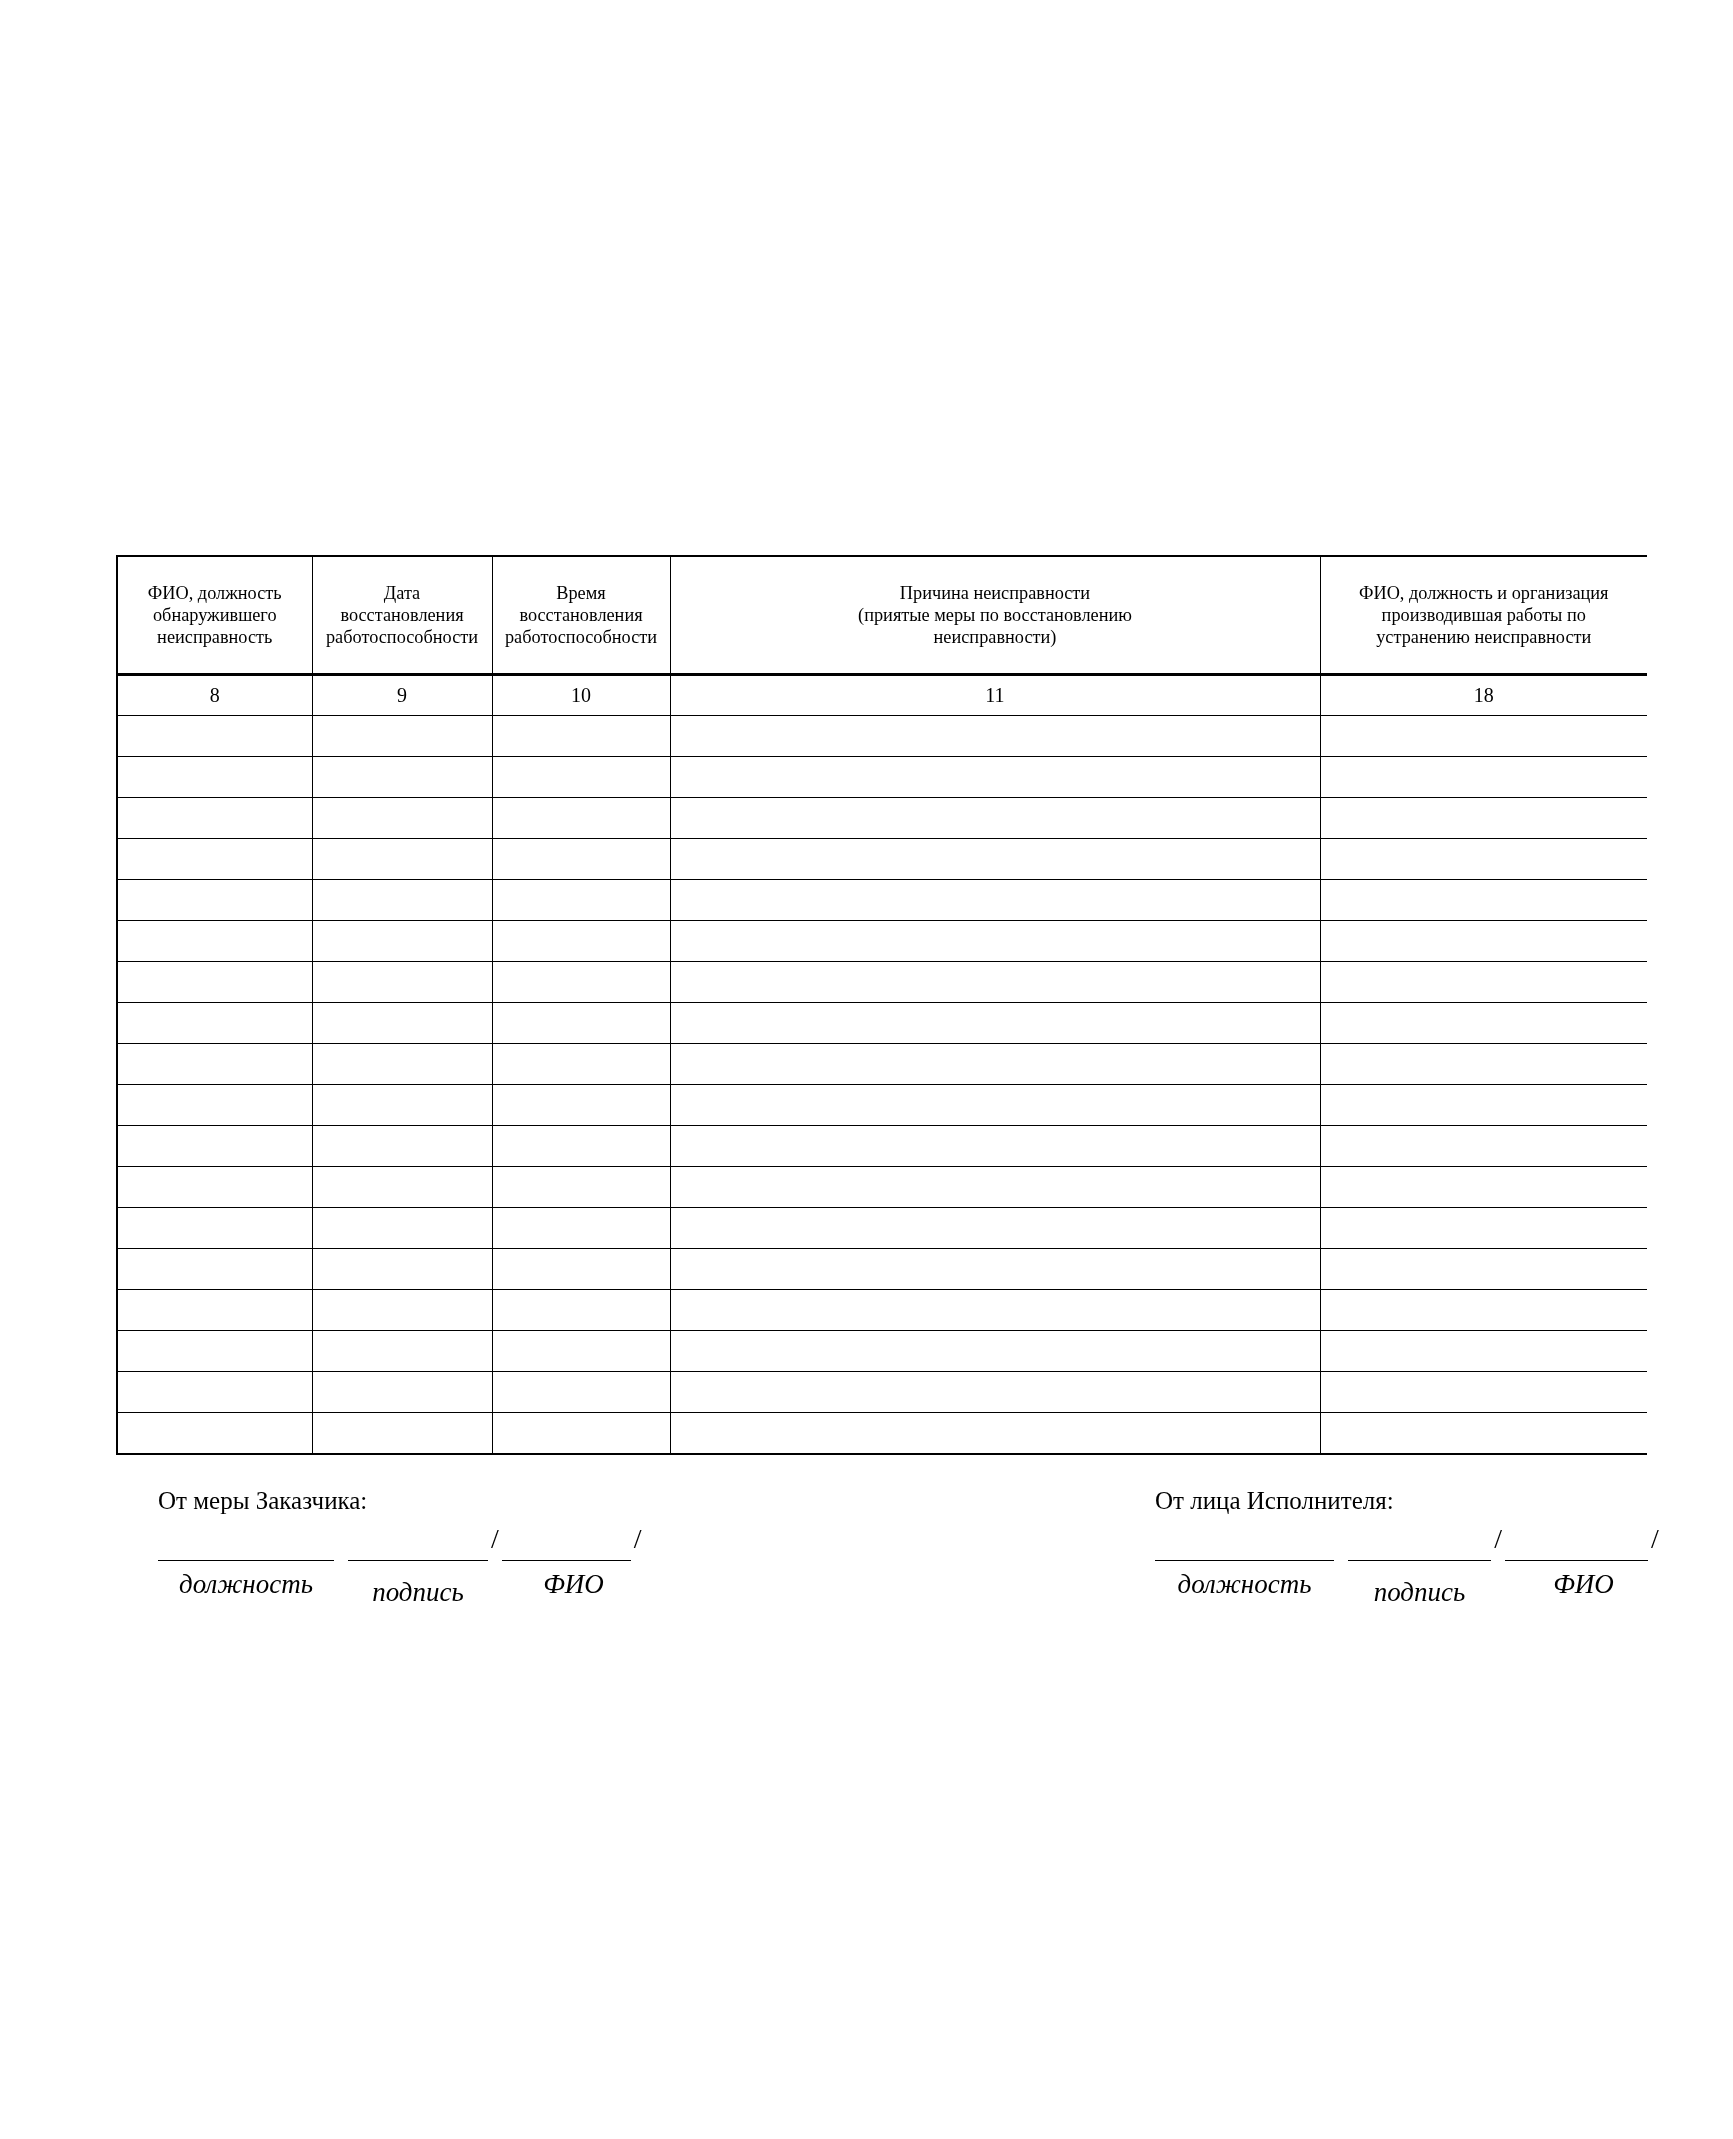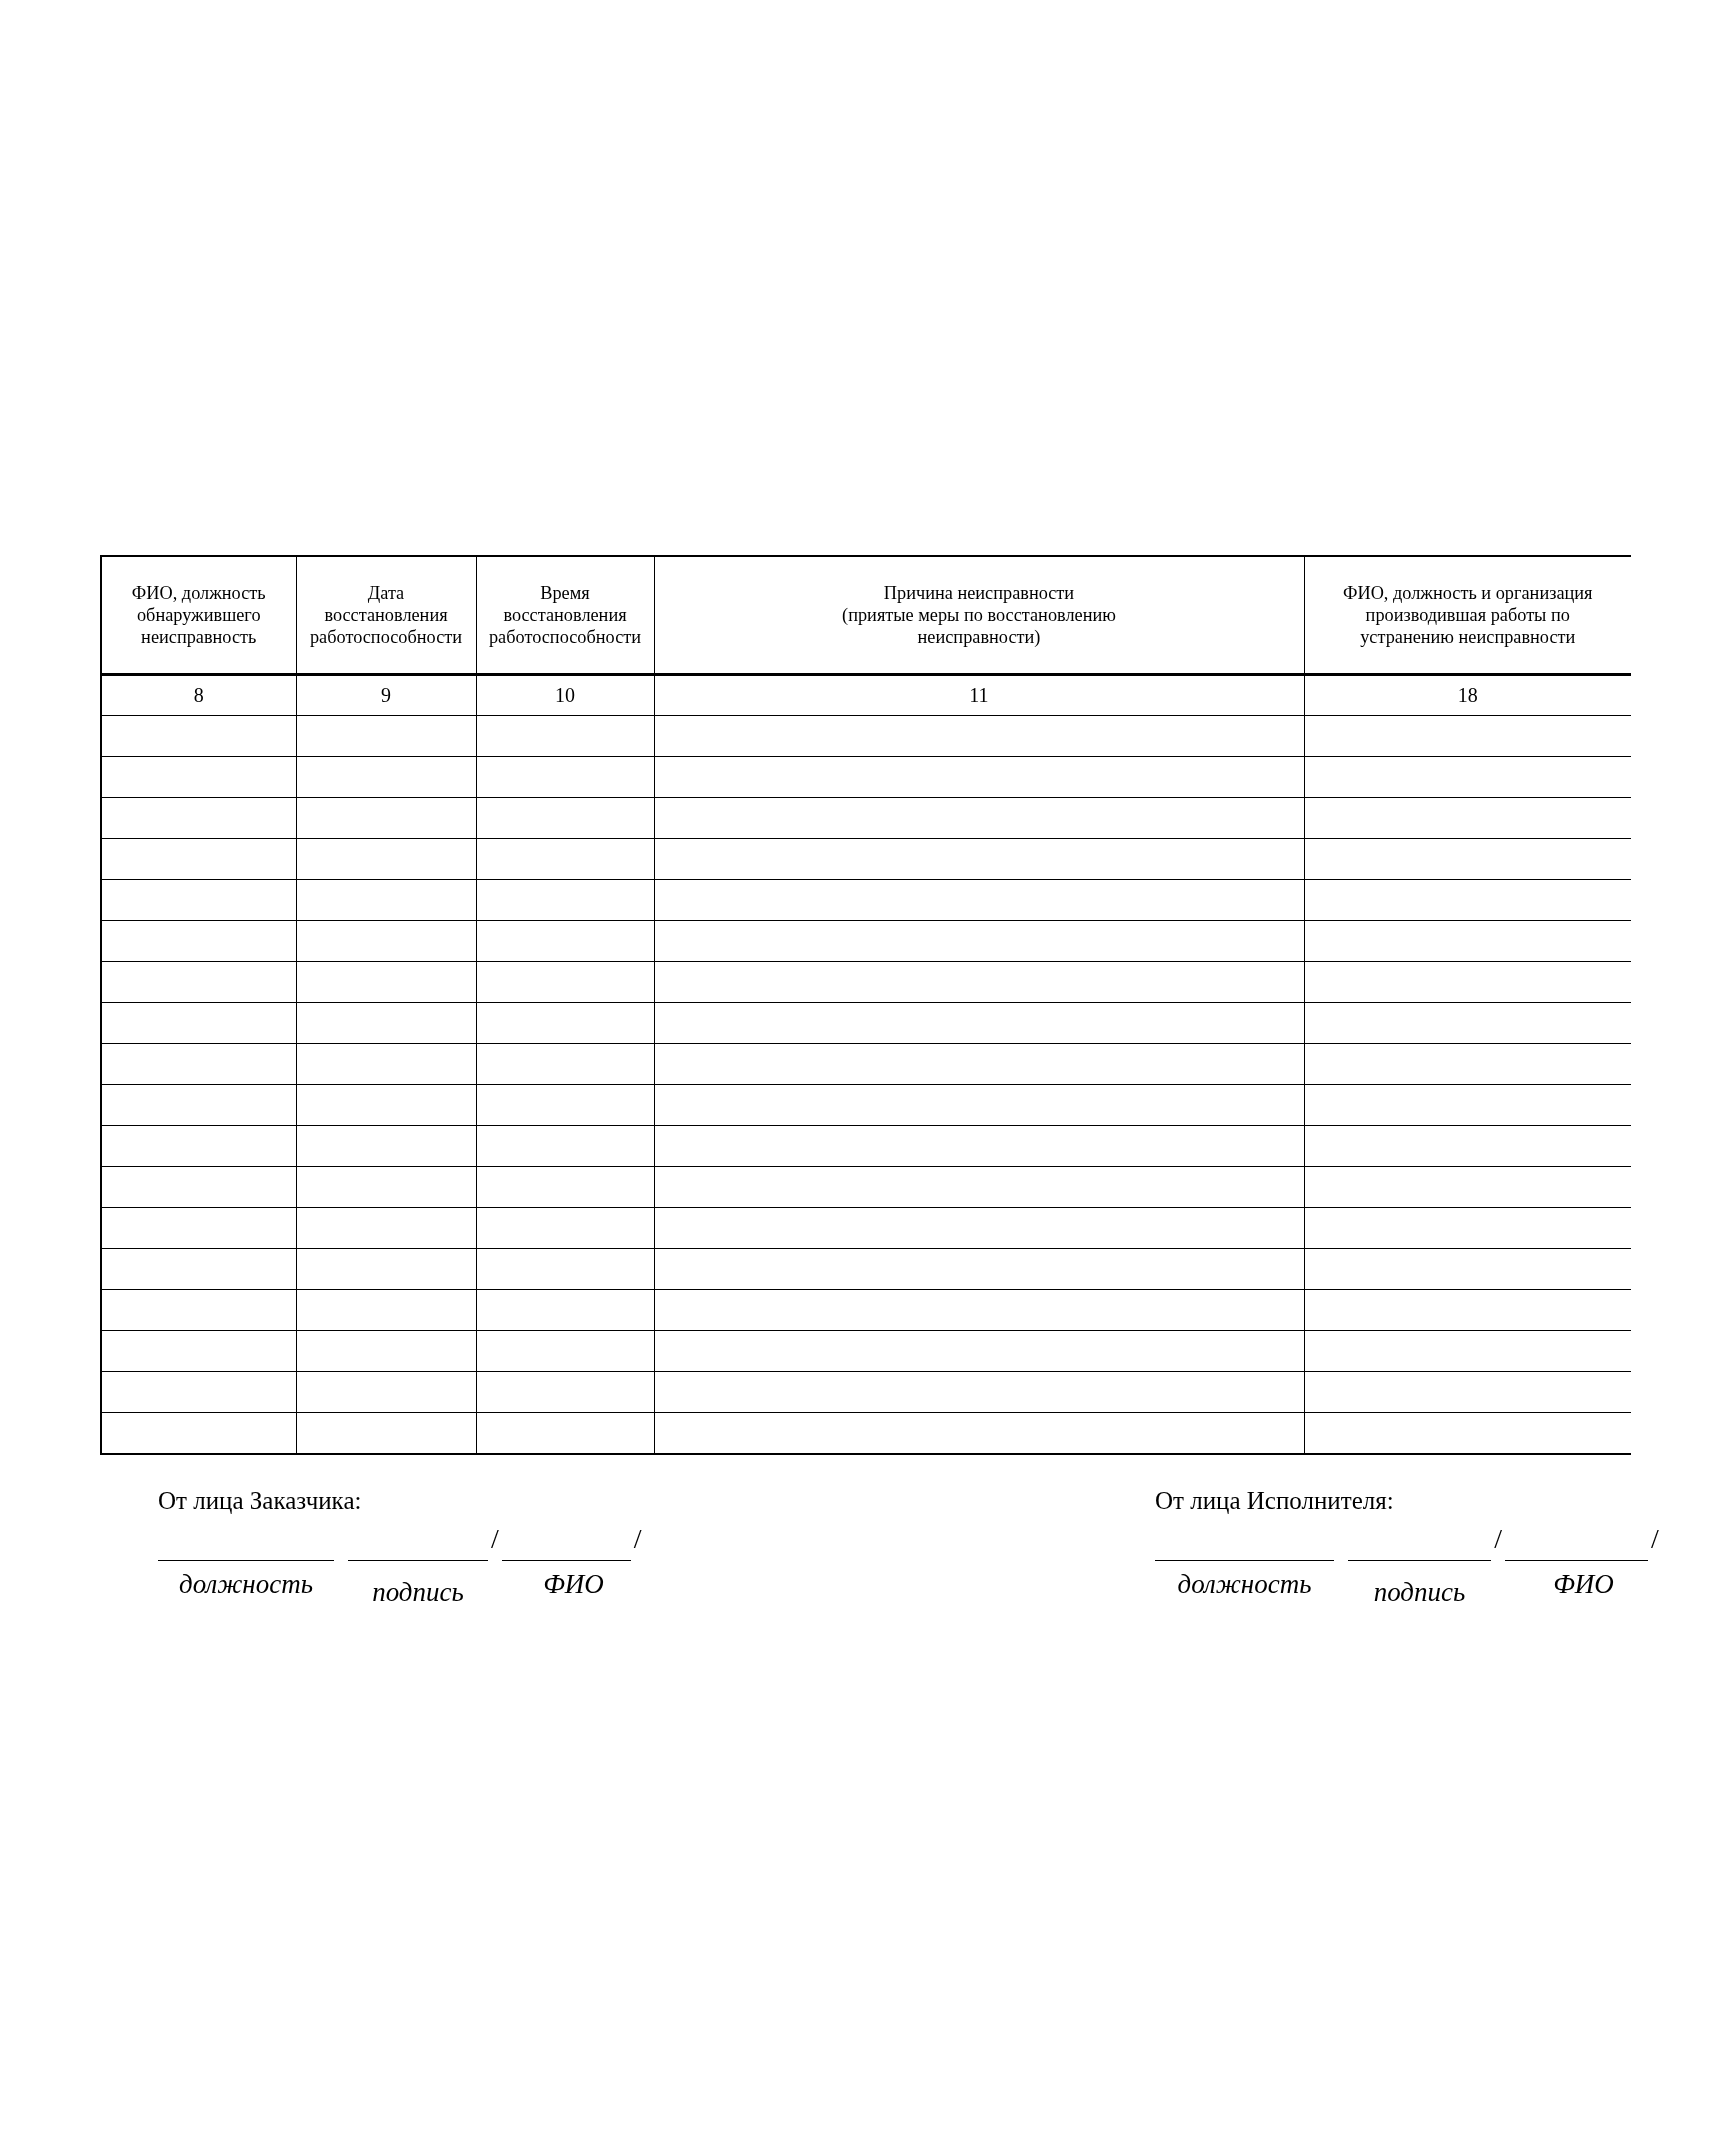--- a/index.html
+++ b/index.html
@@ -9,21 +9,21 @@
     width: 1733px; height: 2140px;
     position: relative;
     font-family: "Liberation Serif", serif;
     color: #000;
     overflow: hidden;
   }
   .page { position: absolute; inset: 0; background: #fff; }
 
   
   table.log {
-    position: absolute; left: 100px; top: 555px;
+    position: absolute; left: 116px; top: 555px;
     width: 1531px;
     border-collapse: collapse; table-layout: fixed;
     border-top: 2.5px solid #000;
     border-left: 2px solid #000;
     border-bottom: 2.5px solid #000;
     border-right: none;
   }
   col.c8  { width: 195px; }
   col.c9  { width: 180px; }
   col.c10 { width: 178px; }
@@ -256,21 +256,21 @@
           <td></td>
           <td></td>
           <td></td>
           <td></td>
           <td></td>
         </tr>
       </tbody>
   </table>
 
   <div class="sig-block customer">
-    <div class="sig-heading">От лица Заказчика:</div>
+    <div class="sig-heading">От меры Заказчика:</div>
     <div class="sig-row">
       <span class="blank b1"></span>
       <span class="blank b2"></span>
       <span class="slash">/</span>
       <span class="blank b3"></span>
       <span class="slash">/</span>
     </div>
     <div class="sig-labels">
       <span class="lbl l1">должность</span>
       <span class="lbl l2">подпись</span>

